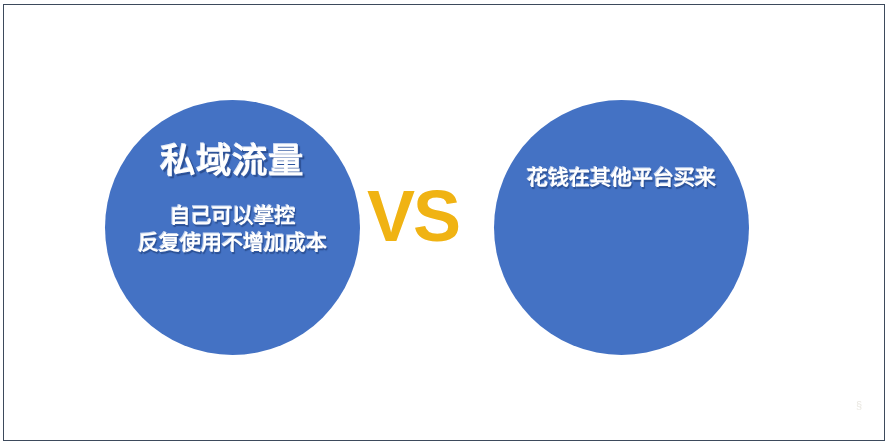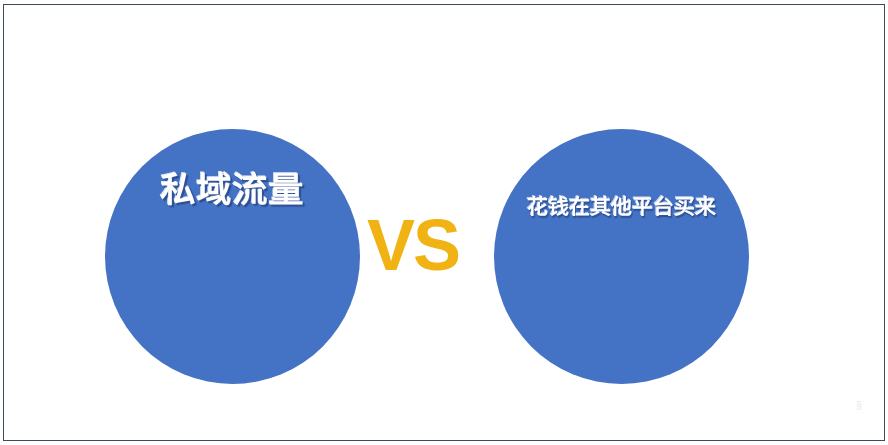--- a/index.html
+++ b/index.html
@@ -30,21 +30,20 @@
     right: 3px;
     bottom: 4px;
     border: 1px solid #3d4a5c;
     box-sizing: border-box;
     pointer-events: none;
   }
 
   .canvas {
     position: absolute;
     inset: 0;
-    margin-top: 29px;
   }
 
   
   .circle {
     position: absolute;
     width: 255px;
     height: 255px;
     border-radius: 50%;
     background: #4472C4;
     top: 100px;
@@ -120,20 +119,24 @@
 <body>
 
 <div id="slide">
 
   <div class="slide-frame"></div>
 
   <div class="canvas">
 
     <div class="circle circle--left">
       <div class="circle-title">私域流量</div>
+      <div class="circle-sub">
+        <span class="circle-sub-line">自己可以掌控</span>
+        <span class="circle-sub-line">反复使用不增加成本</span>
+      </div>
     </div>
 
     <div class="vs-label">VS</div>
 
     <div class="circle circle--right">
       <div class="circle-sub">
         <span class="circle-sub-line">花钱在其他平台买来</span>
       </div>
     </div>
 

